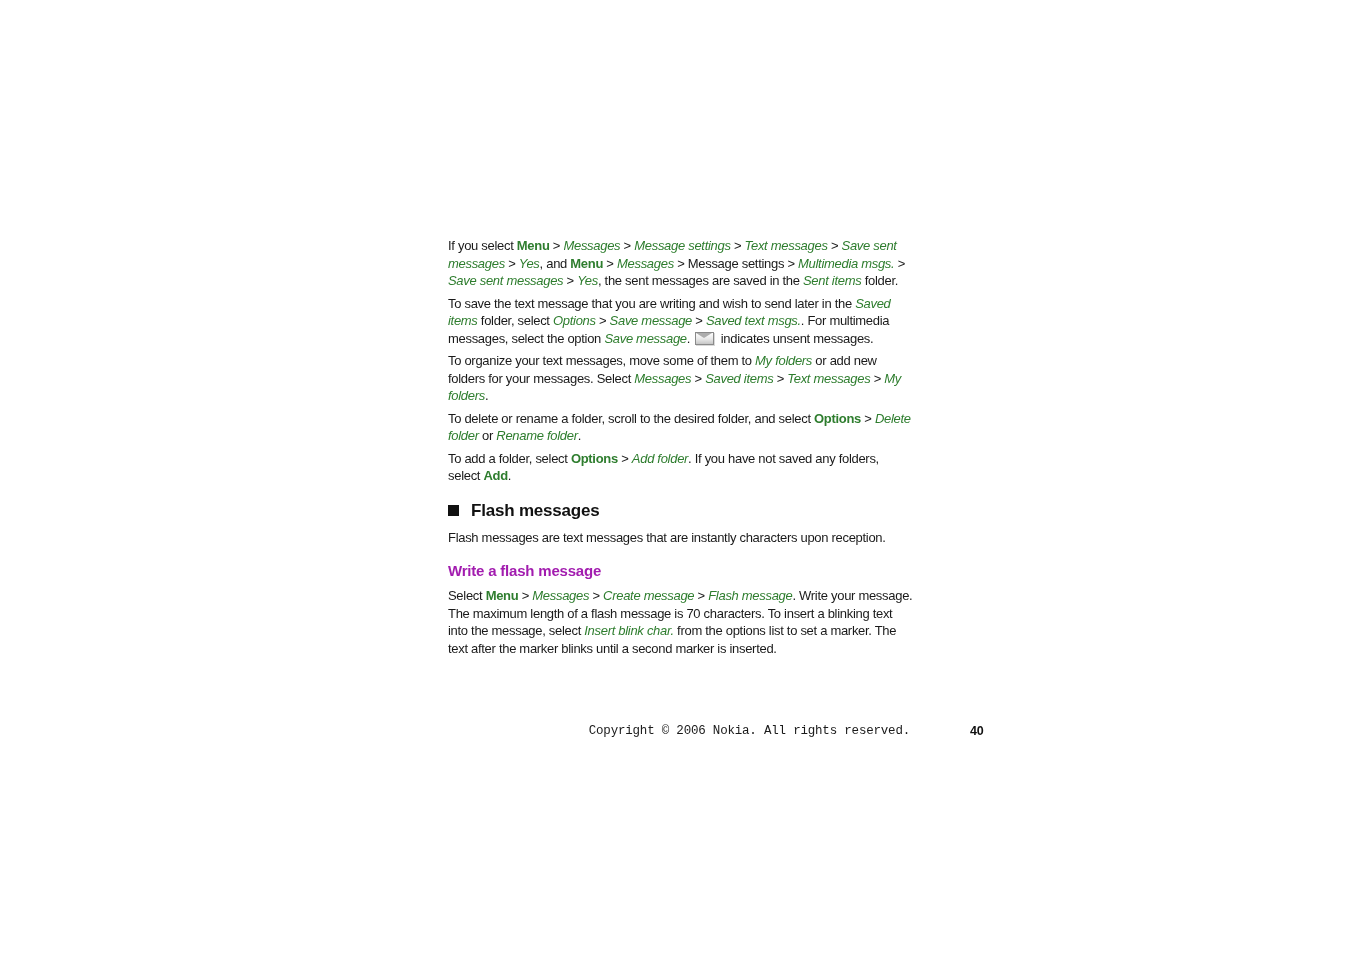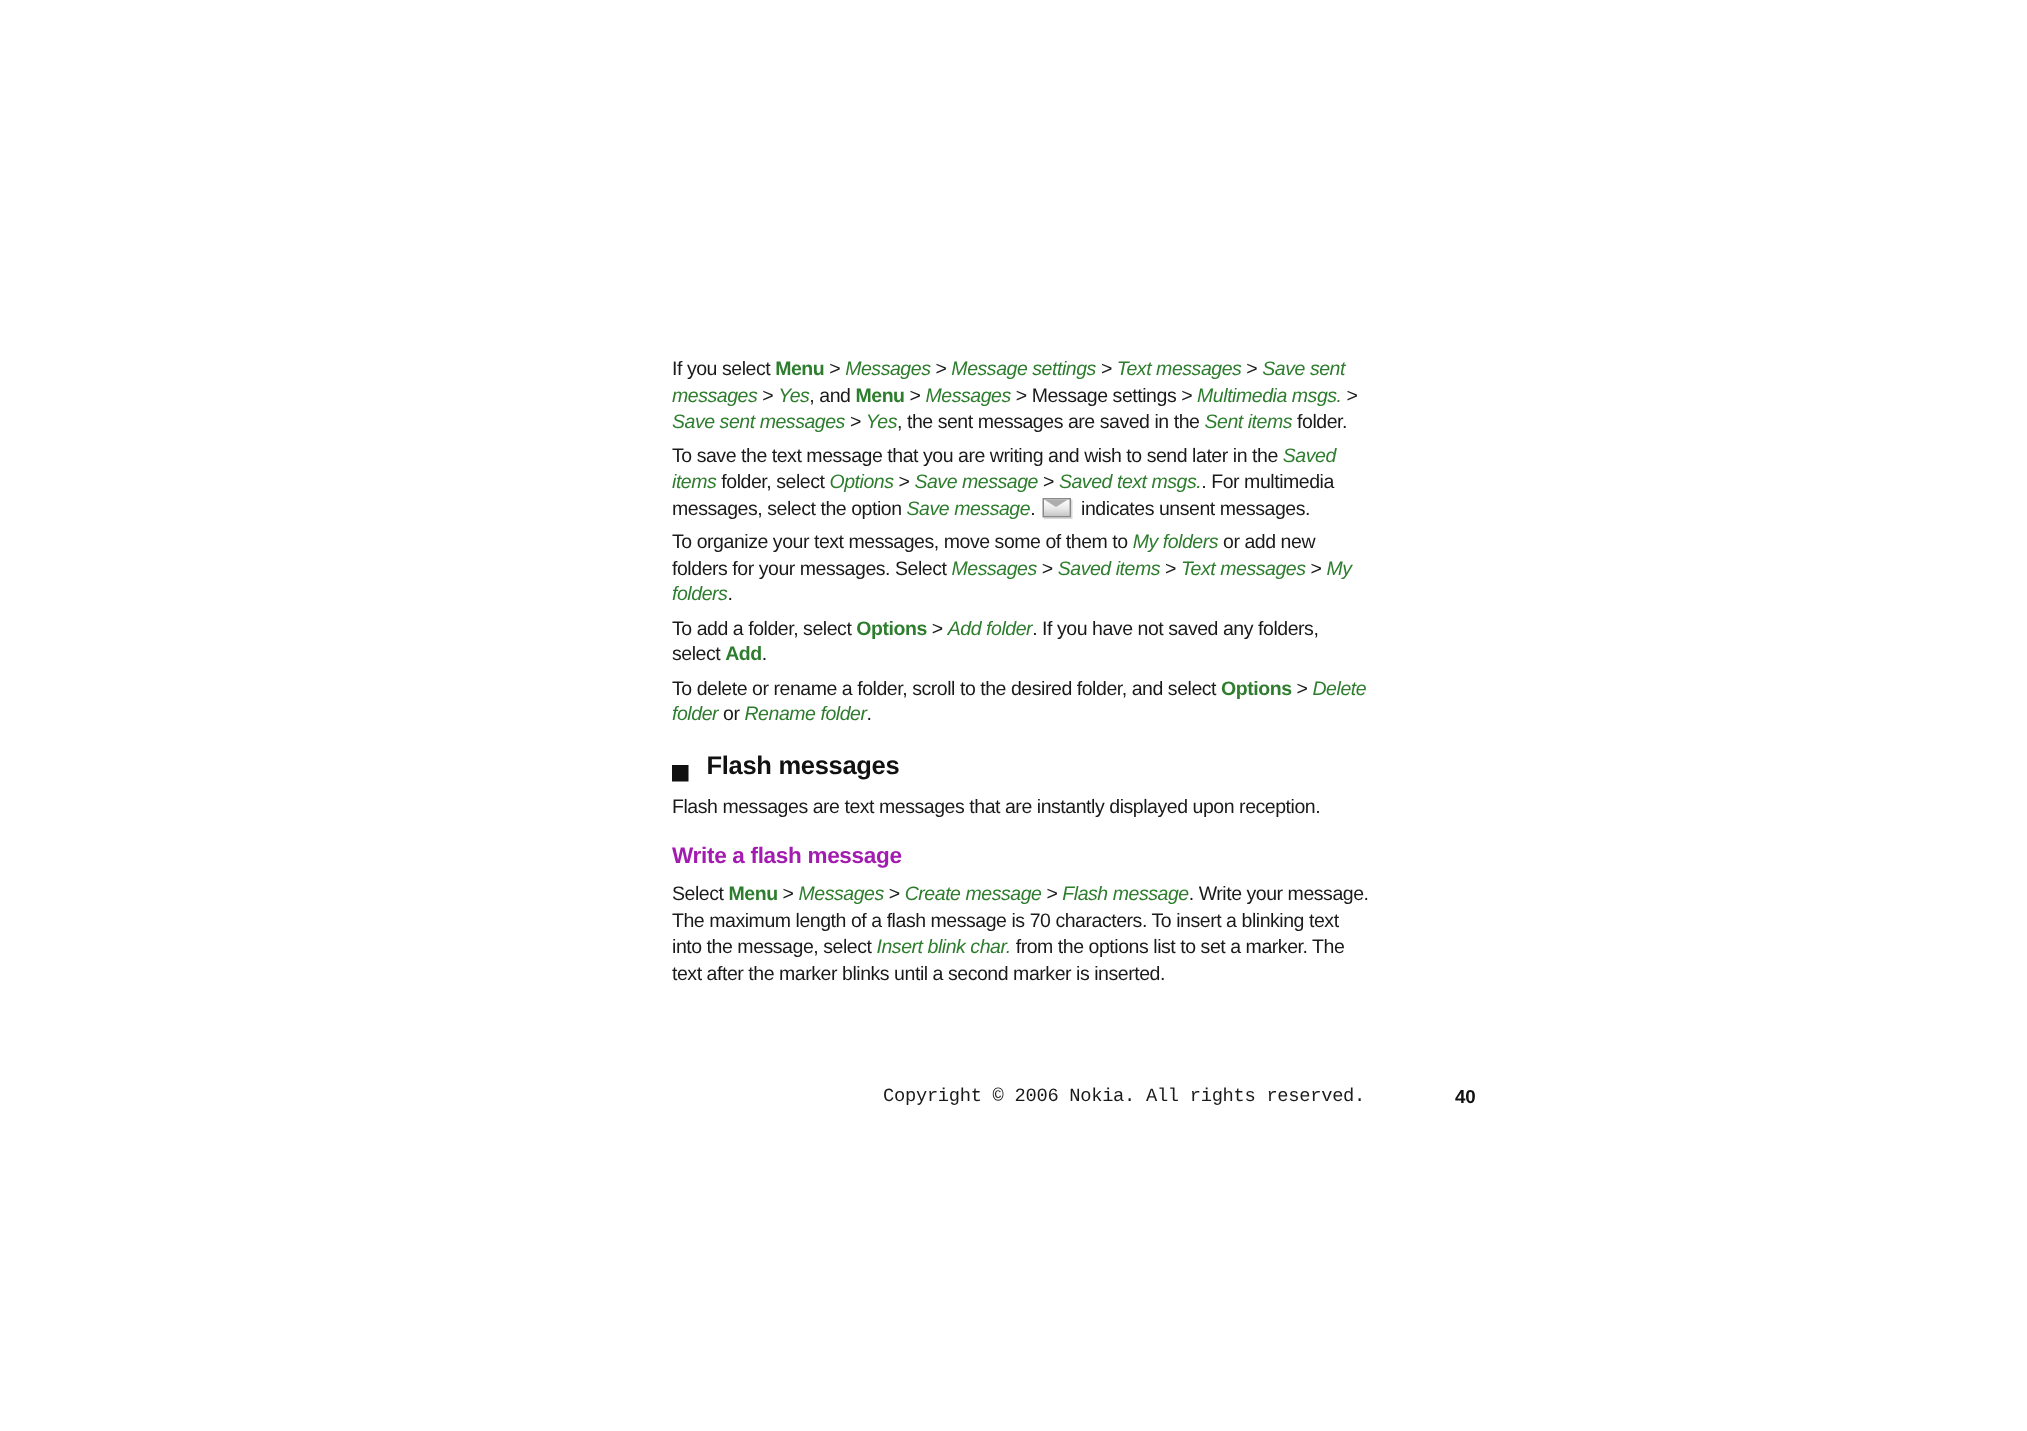--- a/index.html
+++ b/index.html
@@ -48,21 +48,21 @@
     position: absolute;
     left: 0px;
     top: 0px;
     width: 0; height: 0;
     border-left: 8.5px solid transparent;
     border-right: 8.5px solid transparent;
     border-top: 5px solid #adadad;
   }
   h2.section-heading {
     display: flex;
-    align-items: flex-end;
+    align-items: center;
     gap: 12px;
     margin: 16px 0 8px 0;
     font-size: 17px;
     line-height: 20px;
     font-weight: bold;
     color: #111111;
     letter-spacing: -0.2px;
   }
   .section-bullet {
     width: 11px;
@@ -109,30 +109,30 @@
 
 <div class="page">
   <div class="content">
 
     <p class="body"><span class="run n">If you select </span><span class="run gb">Menu</span><span class="run n"> &gt; </span><span class="run gi">Messages</span><span class="run n"> &gt; </span><span class="run gi">Message settings</span><span class="run n"> &gt; </span><span class="run gi">Text messages</span><span class="run n"> &gt; </span><span class="run gi">Save sent messages</span><span class="run n"> &gt; </span><span class="run gi">Yes</span><span class="run n">, and </span><span class="run gb">Menu</span><span class="run n"> &gt; </span><span class="run gi">Messages</span><span class="run n"> &gt; Message settings &gt; </span><span class="run gi">Multimedia msgs.</span><span class="run n"> &gt; </span><span class="run gi">Save sent messages</span><span class="run n"> &gt; </span><span class="run gi">Yes</span><span class="run n">, the sent messages are saved in the </span><span class="run gi">Sent items</span><span class="run n"> folder.</span></p>
 
     <p class="body"><span class="run n">To save the text message that you are writing and wish to send later in the </span><span class="run gi">Saved items</span><span class="run n"> folder, select </span><span class="run gi">Options</span><span class="run n"> &gt; </span><span class="run gi">Save message</span><span class="run n"> &gt; </span><span class="run gi">Saved text msgs.</span><span class="run n">. For multimedia messages, select the option </span><span class="run gi">Save message</span><span class="run n">. </span><span class="run env"></span><span class="run n"> indicates unsent messages.</span></p>
 
     <p class="body"><span class="run n">To organize your text messages, move some of them to </span><span class="run gi">My folders</span><span class="run n"> or add new folders for your messages. Select </span><span class="run gi">Messages</span><span class="run n"> &gt; </span><span class="run gi">Saved items</span><span class="run n"> &gt; </span><span class="run gi">Text messages</span><span class="run n"> &gt; </span><span class="run gi">My folders</span><span class="run n">.</span></p>
 
+    <p class="body"><span class="run n">To delete or rename a folder, scroll to the desired folder, and select </span><span class="run gb">Options</span><span class="run n"> &gt; </span><span class="run gi">Delete folder</span><span class="run n"> or </span><span class="run gi">Rename folder</span><span class="run n">.</span></p>
+
     <p class="body"><span class="run n">To add a folder, select </span><span class="run gb">Options</span><span class="run n"> &gt; </span><span class="run gi">Add folder</span><span class="run n">. If you have not saved any folders, select </span><span class="run gb">Add</span><span class="run n">.</span></p>
-
-    <p class="body"><span class="run n">To delete or rename a folder, scroll to the desired folder, and select </span><span class="run gb">Options</span><span class="run n"> &gt; </span><span class="run gi">Delete folder</span><span class="run n"> or </span><span class="run gi">Rename folder</span><span class="run n">.</span></p>
 
     <h2 class="section-heading">
       <span class="section-bullet"></span>
       <span>Flash messages</span>
     </h2>
 
-    <p class="body"><span class="run n">Flash messages are text messages that are instantly displayed upon reception.</span></p>
+    <p class="body"><span class="run n">Flash messages are text messages that are instantly characters upon reception.</span></p>
 
     <h3 class="sub-heading">Write a flash message</h3>
 
     <p class="body"><span class="run n">Select </span><span class="run gb">Menu</span><span class="run n"> &gt; </span><span class="run gi">Messages</span><span class="run n"> &gt; </span><span class="run gi">Create message</span><span class="run n"> &gt; </span><span class="run gi">Flash message</span><span class="run n">. Write your message. The maximum length of a flash message is 70 characters. To insert a blinking text into the message, select </span><span class="run gi">Insert blink char.</span><span class="run n"> from the options list to set a marker. The text after the marker blinks until a second marker is inserted.</span></p>
 
   </div>
 
   <div class="footer">
     <span class="copyright">Copyright © 2006 Nokia. All rights reserved.</span>
     <span class="page-number">40</span>

